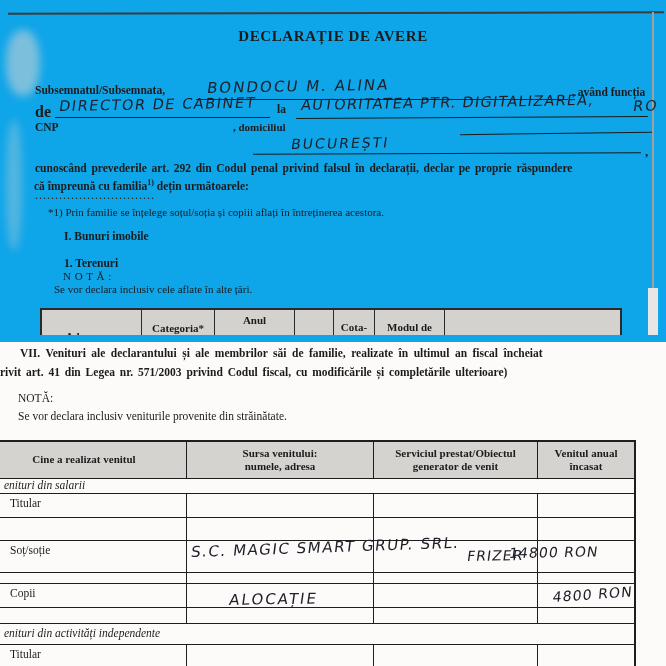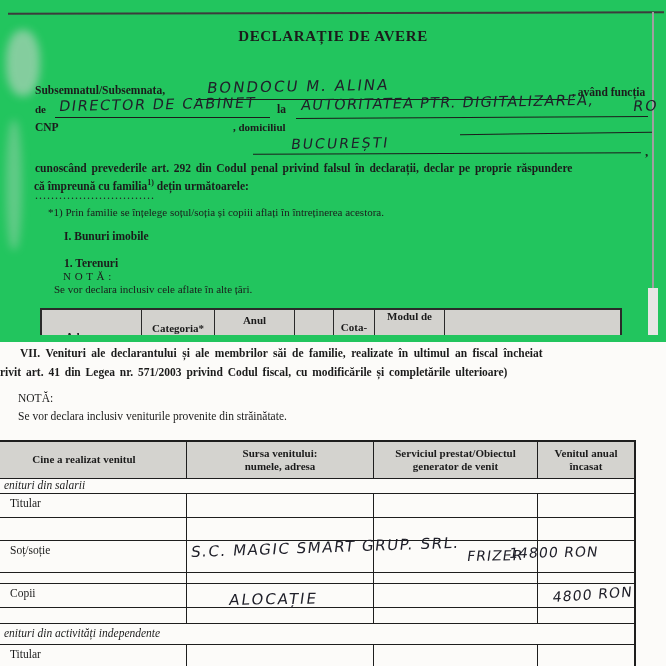--- a/index.html
+++ b/index.html
@@ -1,18 +1,18 @@
 <!DOCTYPE html>
 <html><head>
 <meta charset="utf-8">
 <style>
   html,body{margin:0;padding:0;background:#ffffff;}
   #canvas{
     position:relative;width:666px;height:666px;overflow:hidden;
-    background:#22c55e;font-family:"Liberation Serif",serif;color:#1b1b1b;
+    background:#0ea5e9;font-family:"Liberation Serif",serif;color:#1b1b1b;
   }
   .abs{position:absolute;}
   .b{font-weight:bold;}
   .nowrap{white-space:nowrap;}
   .hw{
     font-family:"DejaVu Sans",sans-serif;color:#20202a;
     transform:skewX(-9deg) rotate(-1deg);transform-origin:left bottom;
     letter-spacing:2px;white-space:nowrap;
   }
   .uline{background:#1c1c1c;height:1.4px;}
@@ -55,21 +55,21 @@
   <div class="abs" style="left:652px;top:12px;width:1.5px;height:320px;background:#a0a0a0;"></div>
   <div class="abs" style="left:648px;top:288px;width:10px;height:47px;background:#e6e6e4;"></div>
 
   <div class="abs b" style="left:0;top:28px;width:666px;text-align:center;font-size:15px;letter-spacing:.6px;">DECLARAȚIE DE AVERE</div>
 
   <div class="abs b nowrap" style="left:35px;top:84px;font-size:11.5px;">Subsemnatul/Subsemnata,</div>
   <div class="abs hw" style="left:206px;top:79px;font-size:15px;">BONDOCU  M.  ALINA</div>
   <div class="abs uline" style="left:196px;top:99px;width:372px;"></div>
   <div class="abs b nowrap" style="left:572px;top:86px;font-size:11.5px;">, având funcția</div>
 
-  <div class="abs b nowrap" style="left:35px;top:103px;font-size:11px;">de</div>
+  <div class="abs b nowrap" style="left:35px;top:103px;font-size:16px;">de</div>
   <div class="abs hw" style="left:58px;top:98px;font-size:14.5px;letter-spacing:1.5px;">DIRECTOR DE CABINET</div>
   <div class="abs uline" style="left:55px;top:117px;width:215px;"></div>
   <div class="abs b nowrap" style="left:277px;top:103px;font-size:11.5px;">la</div>
   <div class="abs hw" style="left:300px;top:97px;font-size:14.5px;letter-spacing:1.2px;">AUTORITATEA  PTR.  DIGITALIZAREA,</div>
   <div class="abs uline" style="left:296px;top:117px;width:352px;transform:rotate(-.3deg);"></div>
   <div class="abs hw" style="left:632px;top:98px;font-size:14.5px;">RO</div>
 
   <div class="abs b nowrap" style="left:35px;top:121px;font-size:11.5px;">CNP</div>
   <div class="abs b nowrap" style="left:233px;top:121px;font-size:11px;">, domiciliul</div>
   <div class="abs uline" style="left:460px;top:133px;width:192px;transform:rotate(-.7deg);"></div>
@@ -91,21 +91,21 @@
   <div class="abs b nowrap" style="left:64px;top:257px;font-size:11.5px;">1. Terenuri</div>
   <div class="abs nowrap" style="left:47px;top:270px;font-size:11px;letter-spacing:.5px;margin-left:16px;">N O T Ă :</div>
   <div class="abs nowrap" style="left:54px;top:283px;font-size:11px;">Se vor declara inclusiv cele aflate în alte țări.</div>
 
   <div class="abs strip" style="left:40px;top:308px;width:582px;height:27px;">
     <div class="cell" style="width:100px;padding-top:20px;">Adresa sau</div>
     <div class="cell" style="width:73px;padding-top:12px;">Categoria*</div>
     <div class="cell" style="width:80px;padding-top:4px;">Anul</div>
     <div class="cell" style="width:39px;"></div>
     <div class="cell" style="width:41px;padding-top:11px;">Cota-</div>
-    <div class="cell" style="width:70px;padding-top:0;">Modul de</div>
+    <div class="cell" style="width:70px;padding-top:11px;">Modul de</div>
     <div class="cell" style="width:175px;"></div>
   </div>
 
   <div class="abs" style="left:0;top:342px;width:666px;height:324px;background:#fcfbf9;"></div>
 
   <div class="abs b nowrap" style="left:20px;top:347px;font-size:11.5px;word-spacing:2.6px;">VII. Venituri ale declarantului și ale membrilor săi de familie, realizate în ultimul an fiscal încheiat</div>
   <div class="abs b nowrap" style="left:0px;top:366px;font-size:11.5px;word-spacing:2px;">rivit art. 41 din Legea nr. 571/2003 privind Codul fiscal, cu modificările și completările ulterioare)</div>
 
   <div class="abs nowrap" style="left:18px;top:392px;font-size:11.5px;">NOTĂ:</div>
   <div class="abs nowrap" style="left:18px;top:410px;font-size:11.5px;">Se vor declara inclusiv veniturile provenite din străinătate.</div>

